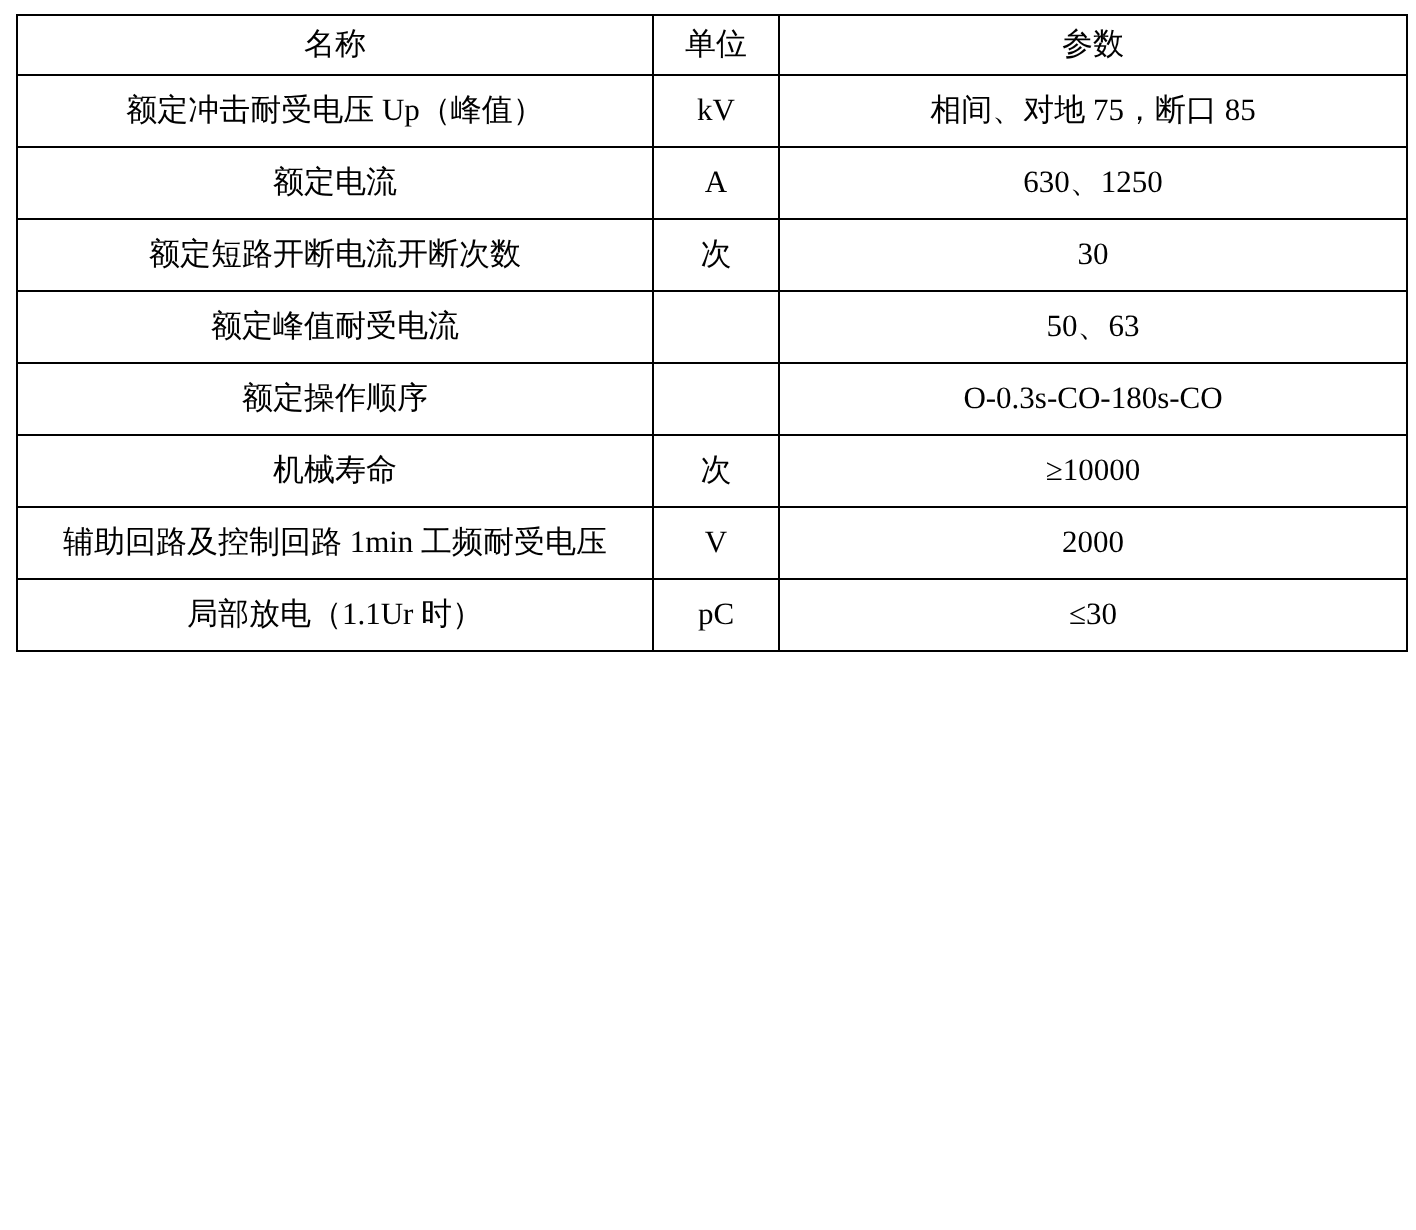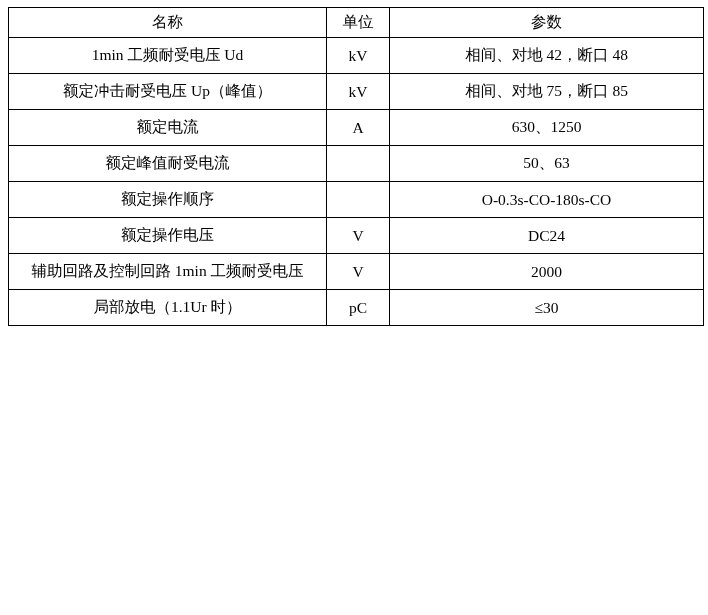--- a/index.html
+++ b/index.html
@@ -55,48 +55,48 @@
     </colgroup>
     <thead>
       <tr>
         <th>名称</th>
         <th>单位</th>
         <th>参数</th>
       </tr>
     </thead>
     <tbody>
         <tr>
-          <td>1min 工频耐受电压 Ud</td>
-          <td>kV</td>
-          <td>相间、对地 42，断口 48</td>
-        </tr>
-        <tr>
           <td>额定冲击耐受电压 Up（峰值）</td>
           <td>kV</td>
           <td>相间、对地 75，断口 85</td>
         </tr>
         <tr>
           <td>额定电流</td>
           <td>A</td>
           <td>630、1250</td>
+        </tr>
+        <tr>
+          <td>额定短路开断电流开断次数</td>
+          <td>次</td>
+          <td>30</td>
         </tr>
         <tr>
           <td>额定峰值耐受电流</td>
           <td></td>
           <td>50、63</td>
         </tr>
         <tr>
           <td>额定操作顺序</td>
           <td></td>
           <td>O-0.3s-CO-180s-CO</td>
         </tr>
         <tr>
-          <td>额定操作电压</td>
-          <td>V</td>
-          <td>DC24</td>
+          <td>机械寿命</td>
+          <td>次</td>
+          <td>≥10000</td>
         </tr>
         <tr>
           <td>辅助回路及控制回路 1min 工频耐受电压</td>
           <td>V</td>
           <td>2000</td>
         </tr>
         <tr>
           <td>局部放电（1.1Ur 时）</td>
           <td>pC</td>
           <td>≤30</td>

